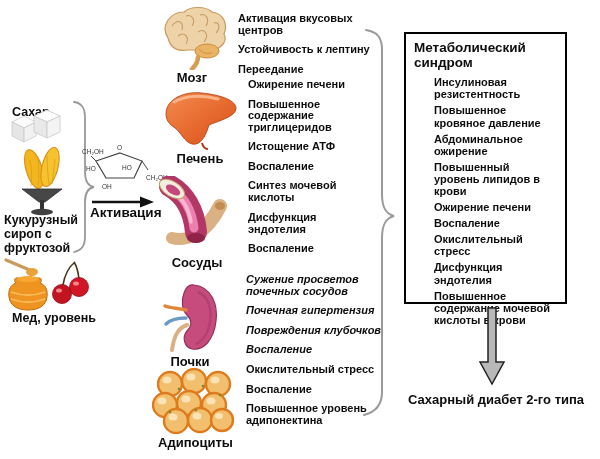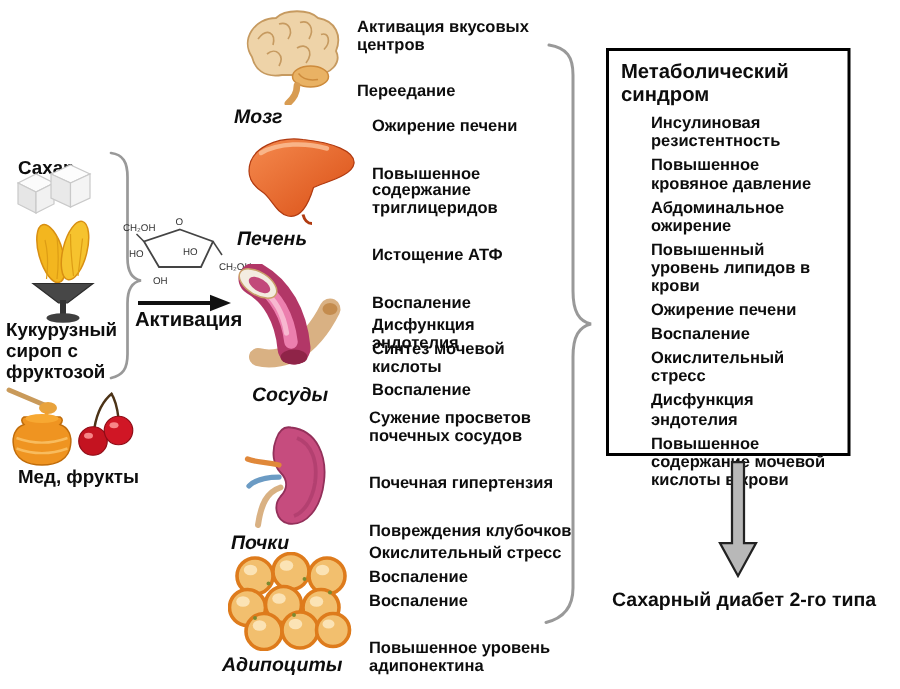--- a/index.html
+++ b/index.html
@@ -1,21 +1,21 @@
 <!DOCTYPE html>
 <html><head>
 <meta charset="utf-8">
 <style>
   html,body{margin:0;padding:0;background:#fff;}
   .stage{position:relative;width:600px;height:459px;background:#ffffff;
          font-family:"Liberation Sans",sans-serif;color:#0d0d0d;overflow:hidden;}
   .abs{position:absolute;}
-  .fx-list{display:flex;flex-direction:column;gap:20px;font-size:11px;font-weight:700;line-height:1.05;}
+  .fx-list{display:flex;flex-direction:column;gap:8px;font-size:11px;font-weight:700;line-height:1.05;}
   .fx-list div{margin:0;}
-  .organ-label{font-size:13px;font-weight:700;font-style:italic;}
+  .organ-label{font-size:13px;font-weight:700;text-align:center;}
   .src-label{font-size:12.5px;font-weight:700;line-height:1.1;}
   .fructose-label{font-size:13.5px;font-weight:700;}
   .box{border:2px solid #000;padding:6px 10px 6px 8px;box-sizing:border-box;background:#fff;}
   .box-title{font-size:13.5px;font-weight:700;line-height:1.12;margin:0 0 6px 0;}
   .box-list{display:flex;flex-direction:column;gap:4px;font-size:11px;font-weight:700;line-height:1.1;margin-left:20px;}
   .outcome{font-size:13px;font-weight:700;white-space:nowrap;}
   svg{display:block;}
 </style>
 </head>
 <body>
@@ -57,21 +57,21 @@
       <path d="M9,36 C20,40 32,40 43,36 M9,43 C20,47 32,47 43,43" stroke="#f8bc5e" stroke-width="1.6" fill="none"></path>
       <ellipse cx="26" cy="23" rx="11" ry="3" fill="#f7a832"></ellipse>
       <path d="M61,29 C63,17 68,10 73,6 M77,23 C76,14 74,9 72,6" stroke="#4c3317" stroke-width="1.6" fill="none"></path>
       <circle cx="60" cy="38" r="9.5" fill="#c41320" stroke="#8f0c16" stroke-width="0.8"></circle>
       <ellipse cx="57" cy="34.5" rx="3" ry="2" fill="#ff9a9a" opacity="0.85"></ellipse>
       <circle cx="77" cy="31" r="9.5" fill="#d01625" stroke="#8f0c16" stroke-width="0.8"></circle>
       <ellipse cx="74" cy="27.5" rx="3" ry="2" fill="#ff9a9a" opacity="0.85"></ellipse>
     </g>
   </svg>
 
-  <div class="abs src-label" style="left:12px;top:312px;">Мед, фрукты</div>
+  <div class="abs src-label" style="left:12px;top:312px;">Мед, уровень</div>
 
   <svg class="abs" style="left:68px;top:98px;" width="30" height="158" viewBox="0 0 30 158">
     <path d="M6,4 C14,5 17,10 17,20 L17,74 C17,83 20,88 26,89 C20,90 17,95 17,104 L17,138 C17,148 14,152 6,154" fill="none" stroke="#999999" stroke-width="1.8" stroke-linecap="round"></path>
   </svg>
 
   <svg class="abs" style="left:82px;top:142px;" width="90" height="68" viewBox="0 0 90 68">
     <path d="M38,11 L60,19 L52,36 L24,36 L14,19 Z" fill="none" stroke="#444" stroke-width="1.2"></path>
     <line x1="14" y1="19" x2="9" y2="14" stroke="#444" stroke-width="1"></line>
     <line x1="60" y1="19" x2="66" y2="28" stroke="#444" stroke-width="1"></line>
     <text x="0" y="12" font-size="6.5" fill="#333">CH₂OH</text>
@@ -111,21 +111,21 @@
     <path d="M46,58 C56,52 64,42 70,30" stroke="#d9b183" stroke-width="14" fill="none" stroke-linecap="round"></path>
     <path d="M44,60 C36,63 29,64 22,62" stroke="#d9b183" stroke-width="12" fill="none" stroke-linecap="round"></path>
     <ellipse cx="70" cy="30" rx="5" ry="4" fill="#c48c4e"></ellipse>
     <path d="M20,10 C34,18 44,34 46,56" stroke="#b23767" stroke-width="22" fill="none" stroke-linecap="round"></path>
     <path d="M22,13 C34,21 42,35 44,52" stroke="#ec7fae" stroke-width="9" fill="none" stroke-linecap="round"></path>
     <path d="M24,16 C33,23 39,33 41,46" stroke="#f7b8d0" stroke-width="3.5" fill="none" stroke-linecap="round"></path>
     <ellipse cx="22" cy="13" rx="14" ry="7.5" transform="rotate(32 22 13)" fill="#f3ece0" stroke="#caa06a" stroke-width="1"></ellipse>
     <ellipse cx="23" cy="14" rx="8" ry="4.2" transform="rotate(32 23 14)" fill="#c2497a"></ellipse>
     <ellipse cx="46" cy="62" rx="9" ry="5" fill="#8f2448"></ellipse>
   </svg>
-  <div class="abs organ-label" style="left:168px;top:255px;width:82px;">Сосуды</div>
+  <div class="abs organ-label" style="left:156px;top:255px;width:82px;">Сосуды</div>
 
   <svg class="abs" style="left:154px;top:280px;" width="72" height="72" viewBox="0 0 72 72">
     <path d="M40,5 C58,7 64,25 62,41 C60,59 50,71 38,69 C30,67 28,57 33,51 C38,46 38,40 33,35 C28,30 27,21 30,13 C32,7 35,4 40,5 Z" fill="#c64c7e" stroke="#93305a" stroke-width="1.2"></path>
     <path d="M44,12 C54,16 58,28 56,42 C54,54 48,62 42,64" stroke="#a63868" stroke-width="2.5" fill="none" opacity="0.6"></path>
     <path d="M32,30 C22,28 16,28 11,26" stroke="#e0883a" stroke-width="3.5" fill="none" stroke-linecap="round"></path>
     <path d="M32,38 C22,38 16,40 12,44" stroke="#6b9bc4" stroke-width="3.5" fill="none" stroke-linecap="round"></path>
     <path d="M33,45 C24,48 20,56 18,70" stroke="#d9b183" stroke-width="4" fill="none" stroke-linecap="round"></path>
   </svg>
   <div class="abs organ-label" style="left:154px;top:354px;width:72px;">Почки</div>
 
@@ -157,37 +157,38 @@
         <circle cx="51" cy="18" r="1.3"></circle>
         <circle cx="44" cy="42" r="1.3"></circle>
         <circle cx="18" cy="44" r="1.3"></circle>
         <circle cx="68" cy="27" r="1.3"></circle>
     </g>
   </svg>
   <div class="abs organ-label" style="left:148px;top:435px;width:95px;">Адипоциты</div>
 
   <div class="abs fx-list" style="left:238px;top:13px;width:160px;">
     <div>Активация вкусовых центров</div>
+    <div>Устойчивость к лептину</div>
     <div>Переедание</div>
   </div>
 
   <div class="abs fx-list" style="left:248px;top:79px;width:116px;">
     <div>Ожирение печени</div>
     <div>Повышенное содержание триглицеридов</div>
     <div>Истощение АТФ</div>
     <div>Воспаление</div>
     <div>Синтез мочевой кислоты</div>
   </div>
 
   <div class="abs fx-list" style="left:248px;top:212px;width:116px;">
     <div>Дисфункция эндотелия</div>
     <div>Воспаление</div>
   </div>
 
-  <div class="abs fx-list" style="left:246px;top:274px;width:150px;">
+  <div class="abs fx-list" style="left:246px;top:274px;width:150px;font-style:italic;">
     <div>Сужение просветов почечных сосудов</div>
     <div>Почечная гипертензия</div>
     <div>Повреждения клубочков</div>
     <div>Воспаление</div>
   </div>
 
   <div class="abs fx-list" style="left:246px;top:364px;width:132px;">
     <div>Окислительный стресс</div>
     <div>Воспаление</div>
     <div>Повышенное уровень адипонектина</div>

